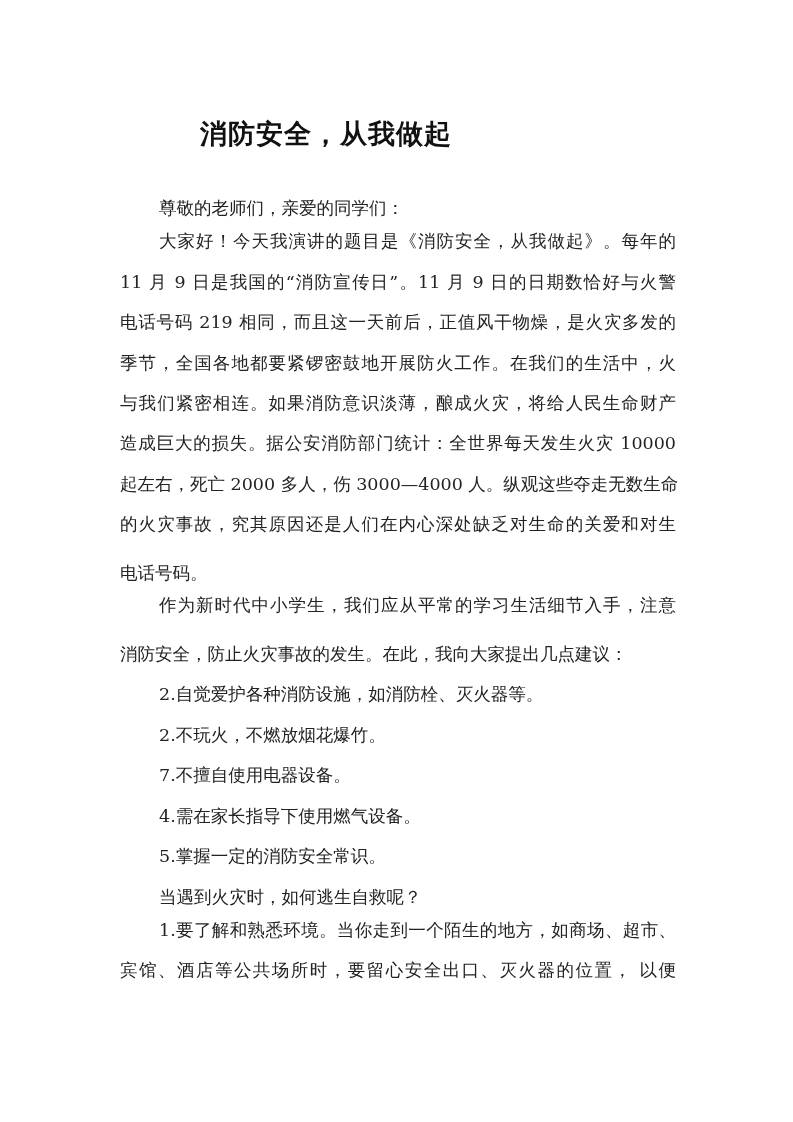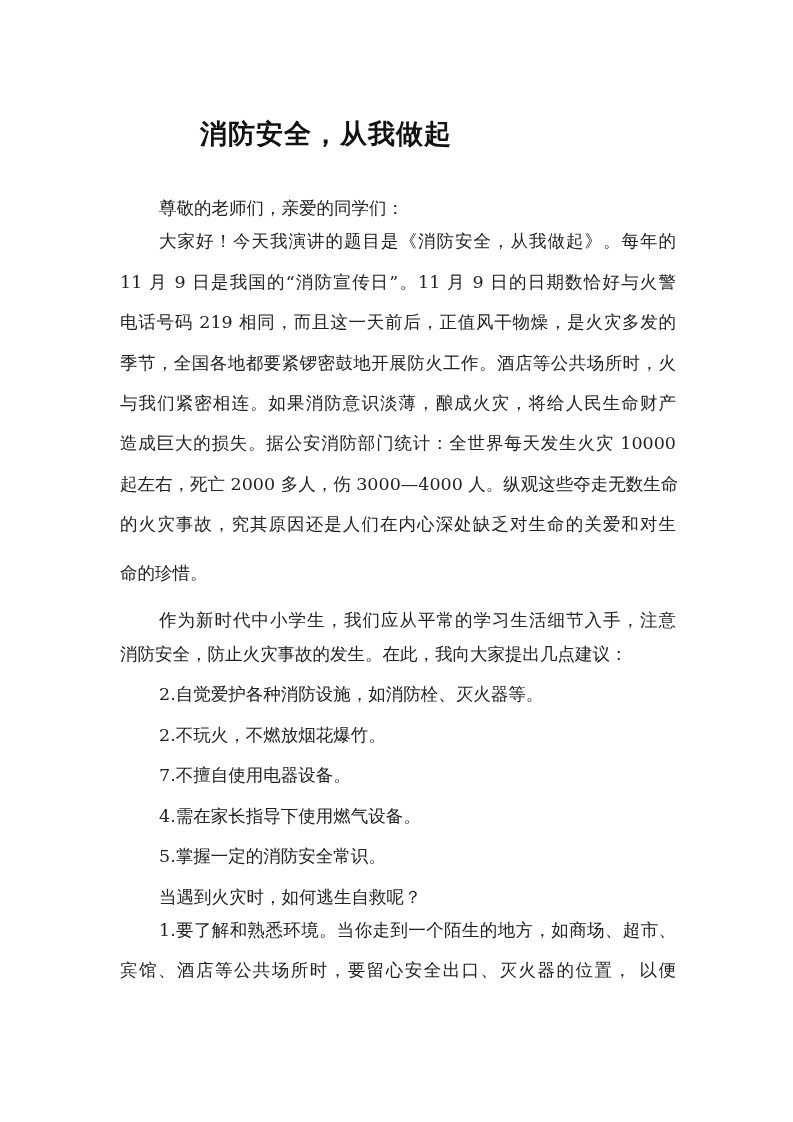--- a/index.html
+++ b/index.html
@@ -27,27 +27,27 @@
 </head>
 <body>
 
 <div>
   <h1 class="title">消防安全，从我做起</h1>
 
   <div class="line indent last" style="top:188px">尊敬的老师们，亲爱的同学们：</div>
   <div class="line indent" style="top:229px">大家好！今天我演讲的题目是《消防安全，从我做起》。每年的</div>
   <div class="line" style="top:270px">11 月 9 日是我国的“消防宣传日”。11 月 9 日的日期数恰好与火警</div>
   <div class="line" style="top:310px">电话号码 219 相同，而且这一天前后，正值风干物燥，是火灾多发的</div>
-  <div class="line" style="top:351px">季节，全国各地都要紧锣密鼓地开展防火工作。酒店等公共场所时，火</div>
+  <div class="line" style="top:351px">季节，全国各地都要紧锣密鼓地开展防火工作。在我们的生活中，火</div>
   <div class="line" style="top:391px">与我们紧密相连。如果消防意识淡薄，酿成火灾，将给人民生命财产</div>
   <div class="line" style="top:431px">造成巨大的损失。据公安消防部门统计：全世界每天发生火灾 10000</div>
   <div class="line" style="top:472px">起左右，死亡 2000 多人，伤 3000—4000 人。纵观这些夺走无数生命</div>
   <div class="line" style="top:512px">的火灾事故，究其原因还是人们在内心深处缺乏对生命的关爱和对生</div>
-  <div class="line last" style="top:553px">命的珍惜。</div>
-  <div class="line indent" style="top:608px">作为新时代中小学生，我们应从平常的学习生活细节入手，注意</div>
+  <div class="line last" style="top:553px">电话号码。</div>
+  <div class="line indent" style="top:593px">作为新时代中小学生，我们应从平常的学习生活细节入手，注意</div>
   <div class="line last" style="top:634px">消防安全，防止火灾事故的发生。在此，我向大家提出几点建议：</div>
   <div class="line indent last" style="top:674px">2.自觉爱护各种消防设施，如消防栓、灭火器等。</div>
   <div class="line indent last" style="top:715px">2.不玩火，不燃放烟花爆竹。</div>
   <div class="line indent last" style="top:755px">7.不擅自使用电器设备。</div>
   <div class="line indent last" style="top:796px">4.需在家长指导下使用燃气设备。</div>
   <div class="line indent last" style="top:836px">5.掌握一定的消防安全常识。</div>
   <div class="line indent last" style="top:877px">当遇到火灾时，如何逃生自救呢？</div>
   <div class="line indent" style="top:918px">1.要了解和熟悉环境。当你走到一个陌生的地方，如商场、超市、</div>
   <div class="line" style="top:958px">宾馆、酒店等公共场所时，要留心安全出口、灭火器的位置，  以便</div>
 </div>

